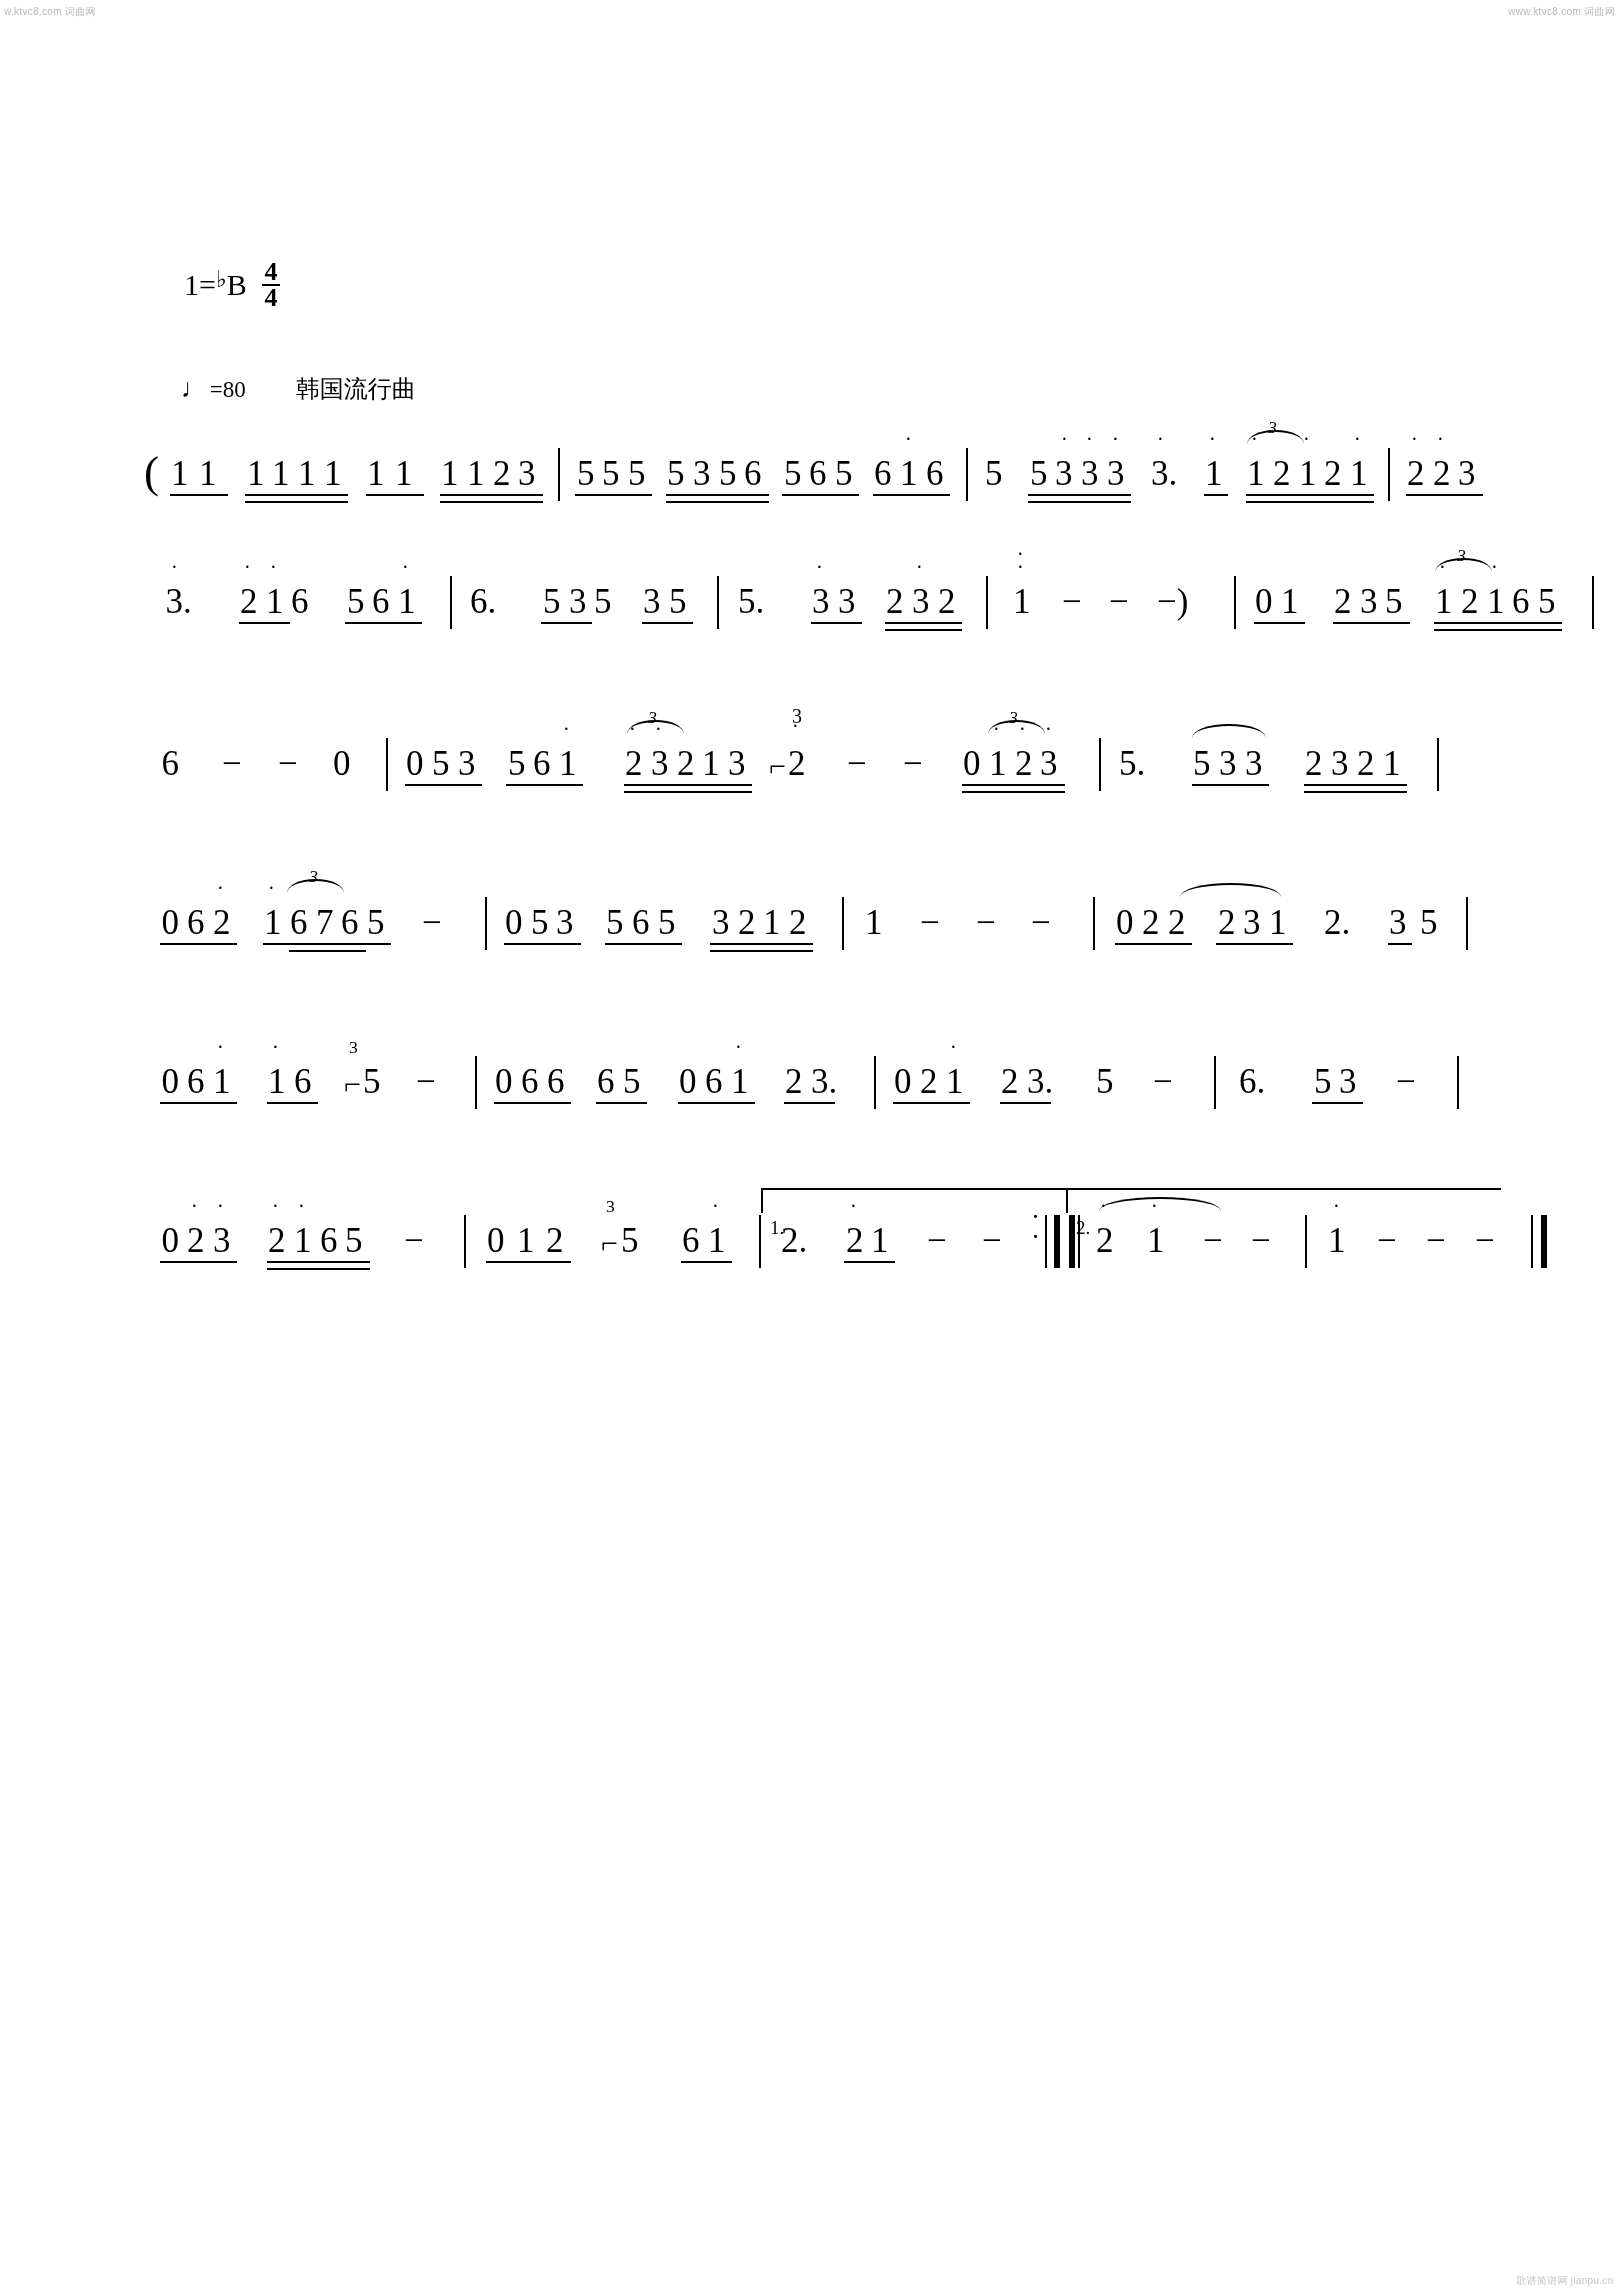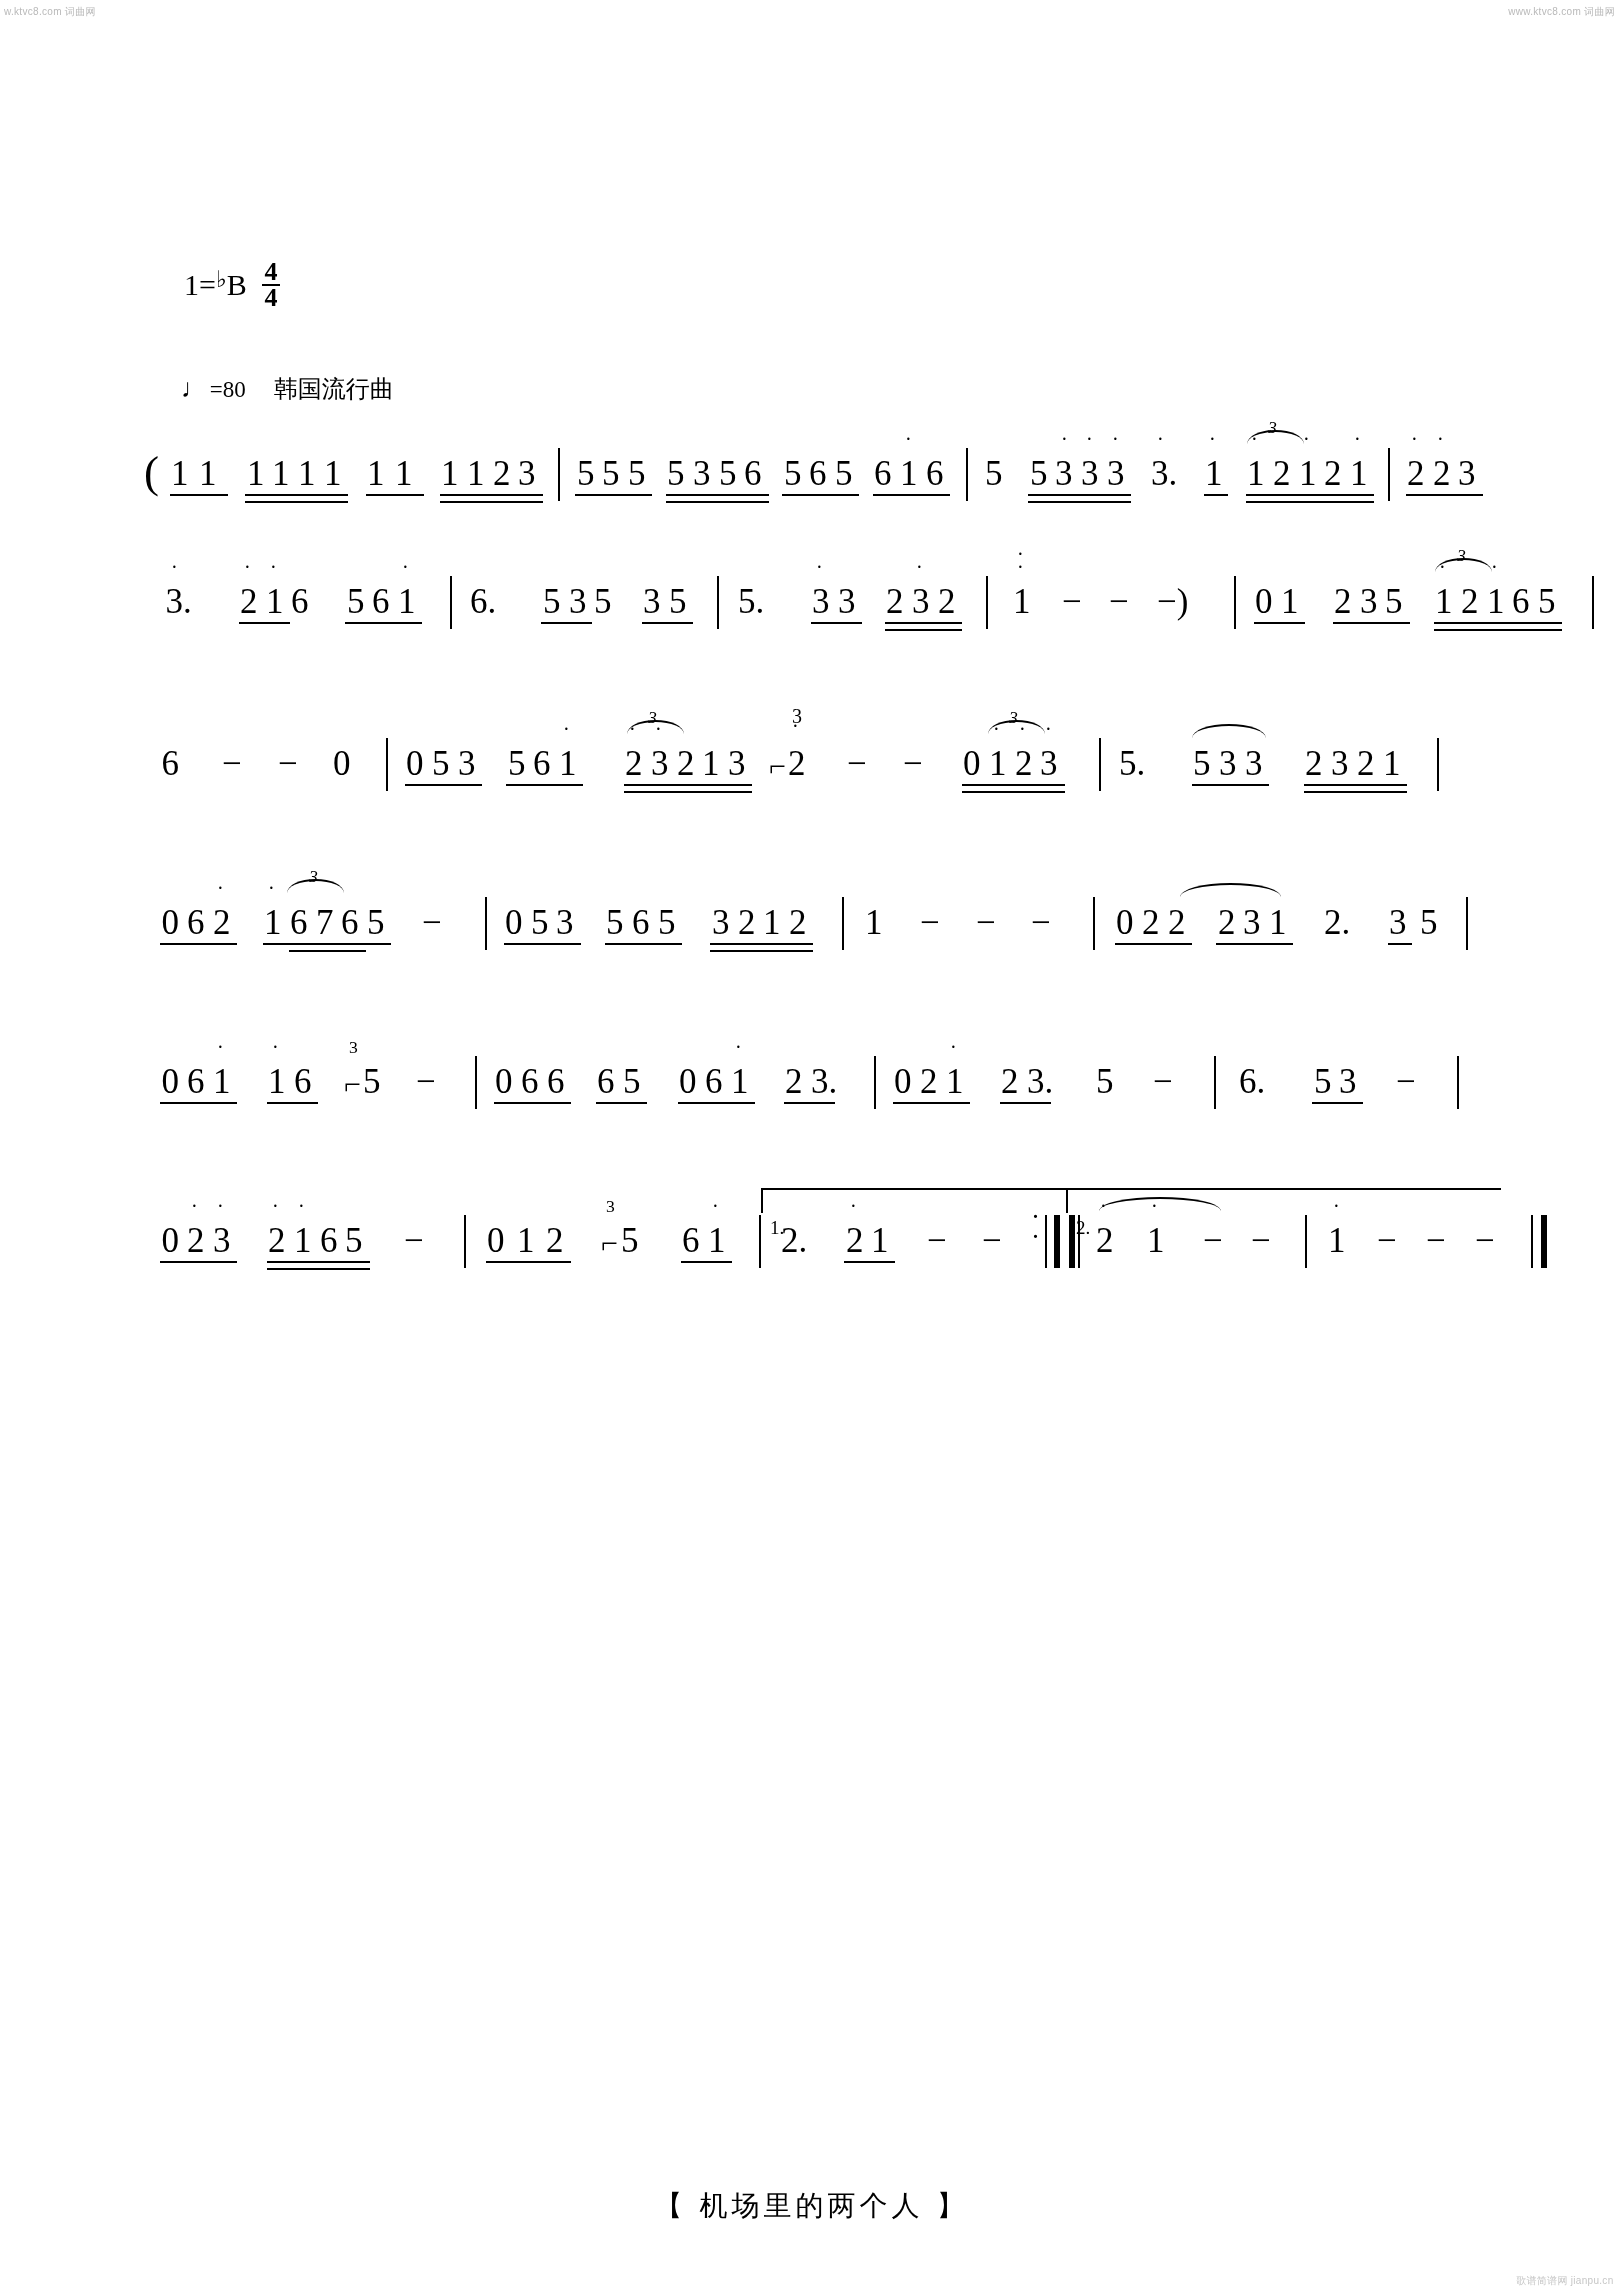--- a/index.html
+++ b/index.html
@@ -74,21 +74,21 @@
   .tempo {
     position: absolute;
     left: 181px;
     top: 373px;
     font-size: 23px;
     display: flex;
     align-items: baseline;
   }
   .tempo .note-glyph { font-size: 26px; margin-right: 2.7px; }
   .tempo .style-label {
-    margin-left: 28px;
+    margin-left: 50px;
     font-size: 24px;
     font-family: Liberation Mono, monospace;
   }
 
   .credits {
     position: absolute;
     right: 156px;
     top: 264px;
     text-align: left;
     font-size: 24px;
@@ -667,16 +667,15 @@
       <div class="dotrow" style="left:1181px; bottom:65px;">·</div>
       <span class="tok" style="left:1225px;">−</span>
       <span class="tok" style="left:1274px;">−</span>
       <span class="tok" style="left:1323px;">−</span>
 
       <div class="barline" style="left:1379px;"></div>
       <div class="barline thick" style="left:1389px;"></div>
     </div>
   </div>
 
-  <div class="footer">【 机场里的两个人 】</div>
 
 </div>
 
 
 </body></html>

